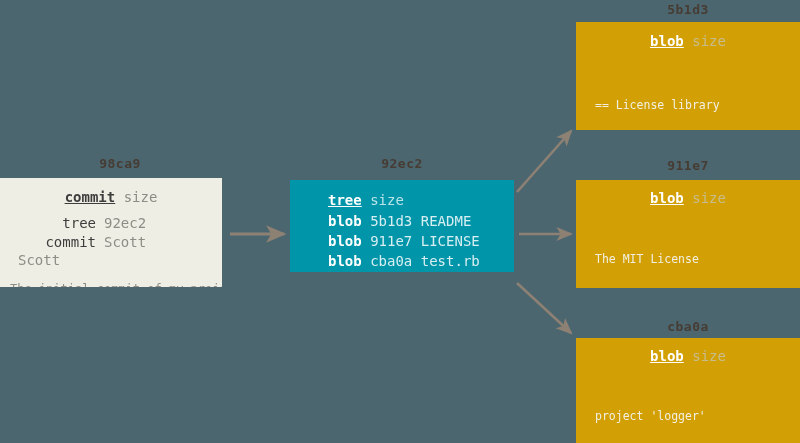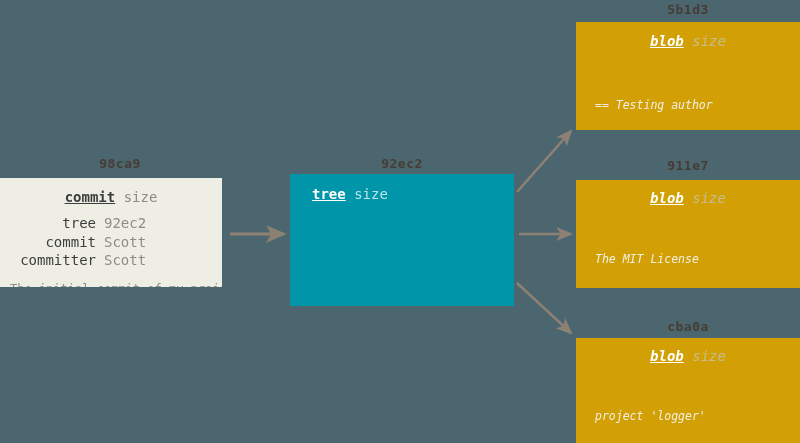--- a/index.html
+++ b/index.html
@@ -47,21 +47,20 @@
     overflow: hidden;
   }
   .node.commit {
     background: #eeeee4;
   }
   .node.tree {
     background: #0095a8;
   }
   .node.blob {
     background: #d2a005;
-    font-style: italic;
   }
 
   
   .node-header {
     text-align: center;
     white-space: nowrap;
     font-size: 14px;
     line-height: 1.1;
   }
   .node-header .kw {
@@ -165,41 +164,57 @@
     <div class="commit-rows">
       <div class="commit-row">
         <span class="k">tree</span>
         <span class="v">92ec2</span>
       </div>
       <div class="commit-row">
         <span class="k">commit</span>
         <span class="v">Scott</span>
       </div>
       <div class="commit-row">
-        <span class="k">committer</span>
         <span class="v">Scott</span>
       </div>
     </div>
     <div class="commit-note">The initial commit of my project</div>
   </div>
 
   <div class="node-title" style="left:290px; top:156px; width:224px;">92ec2</div>
-  <div class="node tree" style="left:290px; top:174px; width:224px; height:132px; padding:13px 0 0 22px;">
+  <div class="node tree" style="left:290px; top:180px; width:224px; height:92px; padding:13px 0 0 38px;">
     <div class="node-header" style="text-align:left;">
       <span class="kw">tree</span><span>&nbsp;</span><span class="sz">size</span>
     </div>
+    <div class="tree-rows">
+      <div class="tree-row">
+        <span class="kw">blob</span> 
+        <span class="sha">5b1d3</span> 
+        <span class="nm">README</span>
+      </div>
+      <div class="tree-row">
+        <span class="kw">blob</span> 
+        <span class="sha">911e7</span> 
+        <span class="nm">LICENSE</span>
+      </div>
+      <div class="tree-row">
+        <span class="kw">blob</span> 
+        <span class="sha">cba0a</span> 
+        <span class="nm">test.rb</span>
+      </div>
+    </div>
   </div>
 
   <div class="node-title" style="left:576px; top:2px; width:224px;">5b1d3</div>
   <div class="node blob" style="left:576px; top:22px; width:224px; height:108px; padding:12px 0 0 0;">
     <div class="node-header">
       <span class="kw">blob</span><span>&nbsp;</span><span class="sz">size</span>
     </div>
     <div class="blob-body" style="margin-top:13px; padding-left:19px;">
-      <div>== Testing author</div>
+      <div>== License library</div>
       
       
       
     </div>
   </div>
 
   <div class="node-title" style="left:576px; top:158px; width:224px;">911e7</div>
   <div class="node blob" style="left:576px; top:180px; width:224px; height:108px; padding:11px 0 0 0;">
     <div class="node-header">
       <span class="kw">blob</span><span>&nbsp;</span><span class="sz">size</span>

